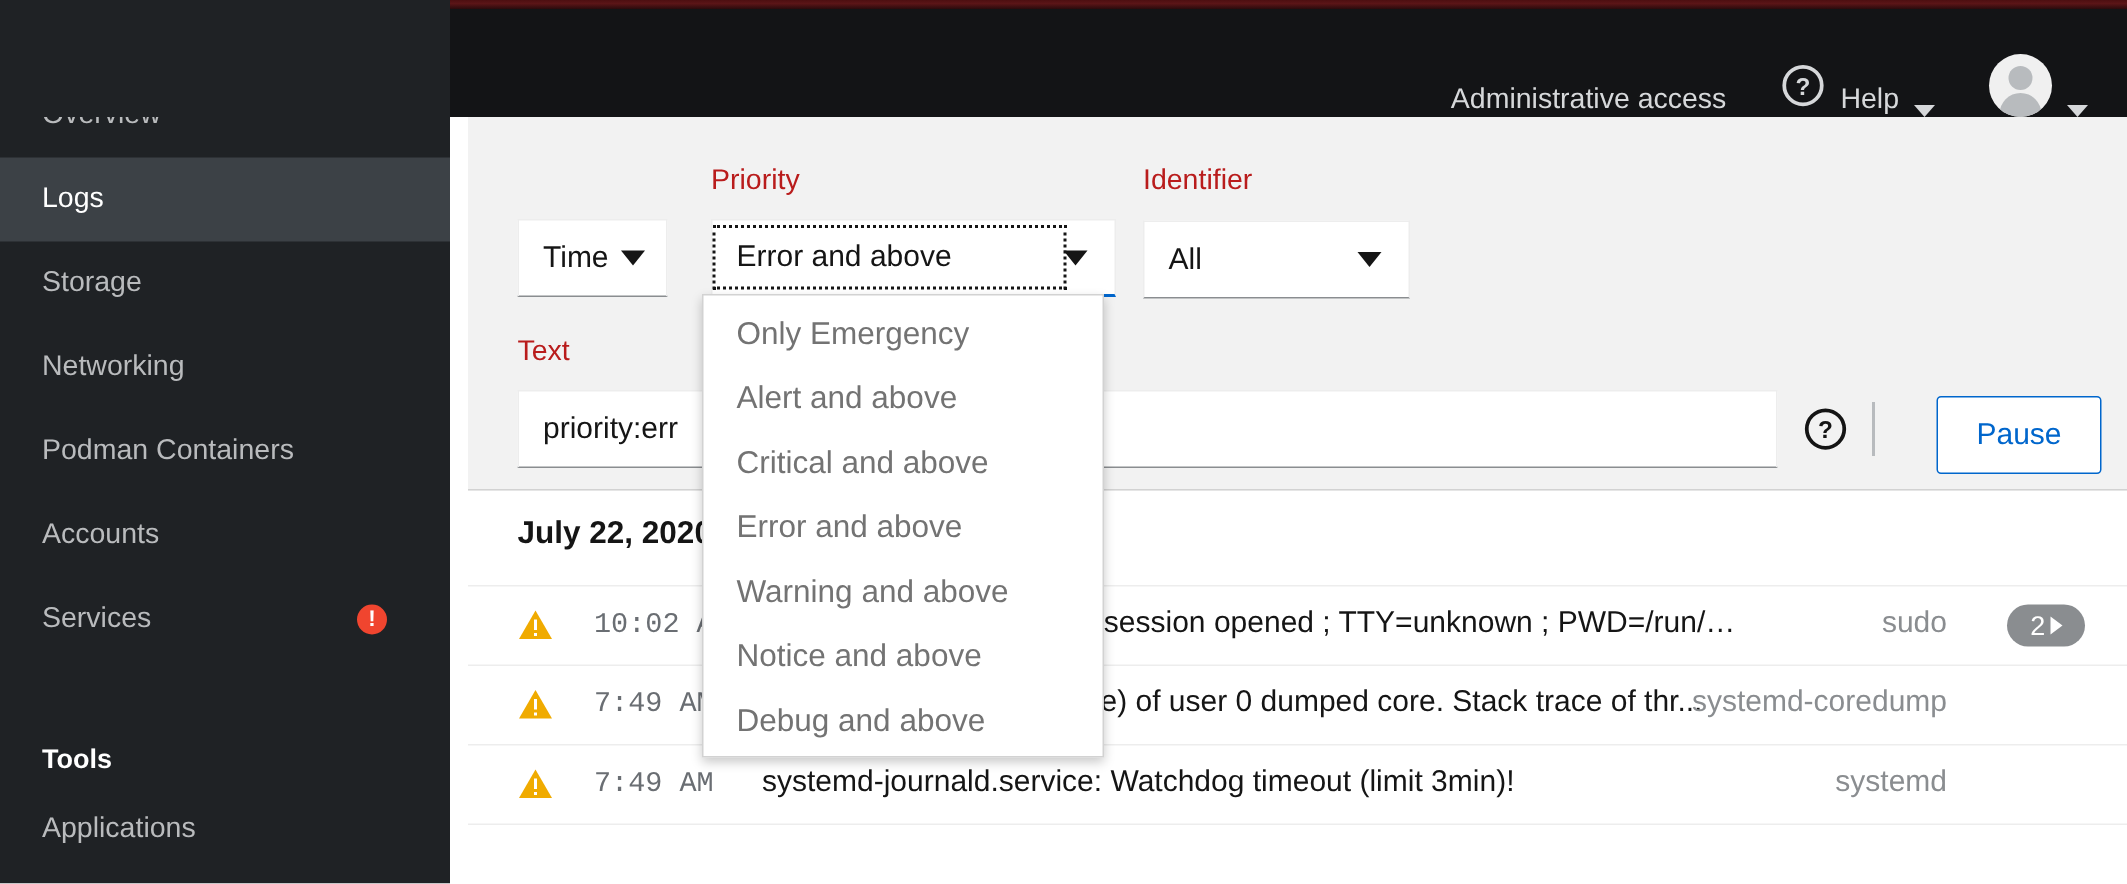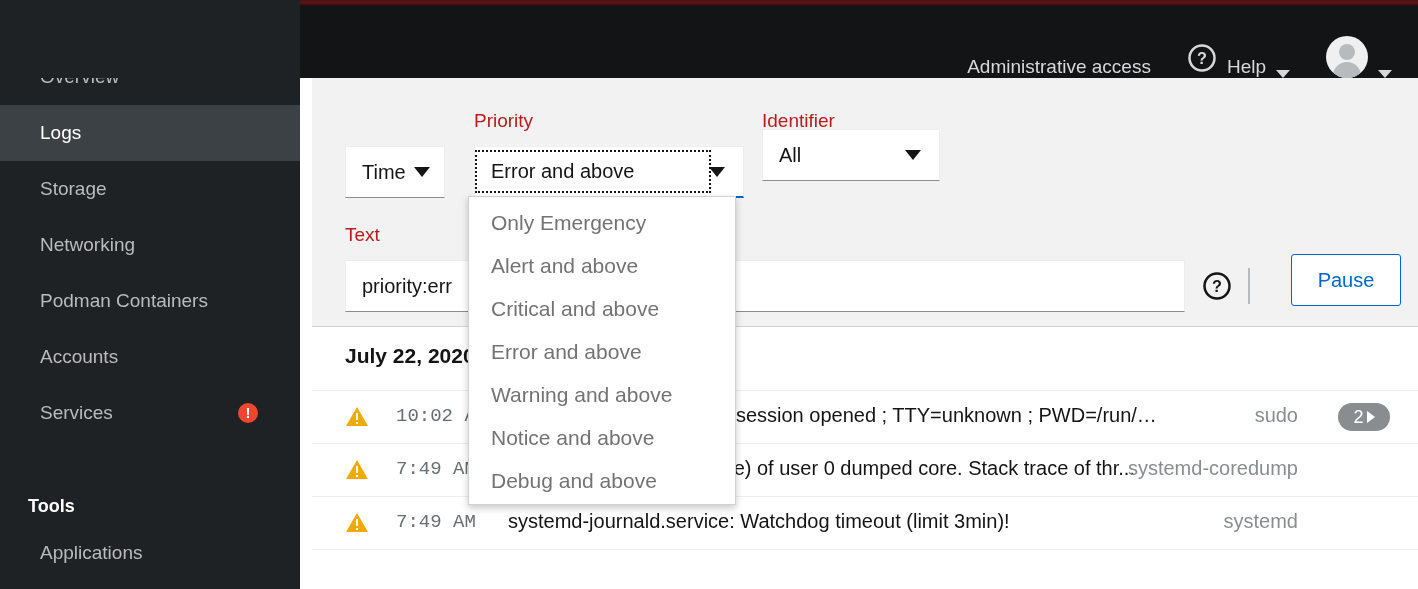--- a/index.html
+++ b/index.html
@@ -36,21 +36,21 @@
     border-right: 7px solid transparent;
     border-top: 8px solid #d6d8da;
   }
   #navlist {
     position: absolute; left: 0; top: 78px; width: 300px; height: 511px;
     overflow: hidden;
   }
   #navscroll { position: absolute; left: 0; top: -29px; width: 300px; }
   .nav-item {
     position: relative; height: 56px; line-height: 56px;
-    padding: 0 22px 0 40px; color: #b9bbbd; font-size: 19px;
+    padding: 0 22px 0 28px; color: #b9bbbd; font-size: 19px;
     white-space: nowrap; cursor: pointer;
   }
   .nav-item.active { background: #3c4146; color: #fff; }
   .nav-item .nav-badge {
     position: absolute; right: 42px; top: 50%; margin-top: -10px;
     width: 20px; height: 20px; border-radius: 50%;
     background: #f0452f;
     color: #fff; font-size: 15px; font-weight: bold;
     line-height: 20px; text-align: center;
   }
@@ -126,38 +126,38 @@
   #prio-toggle {
     left: 162px; top: 68px; width: 270px; height: 52px;
     border-bottom: 2px solid #06c;
   }
   #prio-toggle .ctl-text {
     outline: 2px dotted #151515; outline-offset: 0;
     padding: 8px 0 8px 14px; margin: 3px 0 3px 2px; flex: 1;
   }
   #time-toggle { left: 33px; top: 68px; width: 100px; height: 52px; }
   #time-toggle .ctl-caret { margin-right: 14px; }
-  #ident-toggle { left: 450px; top: 51px; width: 178px; height: 52px; gap: 48px; }
+  #ident-toggle { left: 450px; top: 69px; width: 178px; height: 52px; gap: 48px; }
 
   #textinput {
     position: absolute; left: 33px; top: 182px; width: 840px; height: 52px;
     background: #fff; border: 1px solid #ededed; border-bottom: 1px solid #8a8d90;
     font-size: 20px; color: #151515; padding-left: 16px;
     font-family: "Liberation Sans", sans-serif;
   }
   #help-icon {
     position: absolute; left: 890px; top: 193px;
     width: 30px; height: 30px; cursor: pointer;
   }
   #vdiv {
     position: absolute; left: 936px; top: 190px;
     width: 2px; height: 36px; background: #b8bbbe;
   }
   #pause-btn {
-    position: absolute; left: 979px; top: 176px; width: 110px; height: 52px;
+    position: absolute; left: 979px; top: 186px; width: 110px; height: 52px;
     border: 1px solid #06c; background: #fff; border-radius: 3px;
     color: #06c; font-size: 20px; cursor: pointer;
     font-family: "Liberation Sans", sans-serif;
   }
 
   
   #loglist { position: absolute; left: 0; top: 250px; width: 1106px; height: 261px; }
   #log-date {
     position: absolute; left: 33px; top: 16px;
     color: #151515; font-size: 21px; font-weight: bold; white-space: nowrap;

